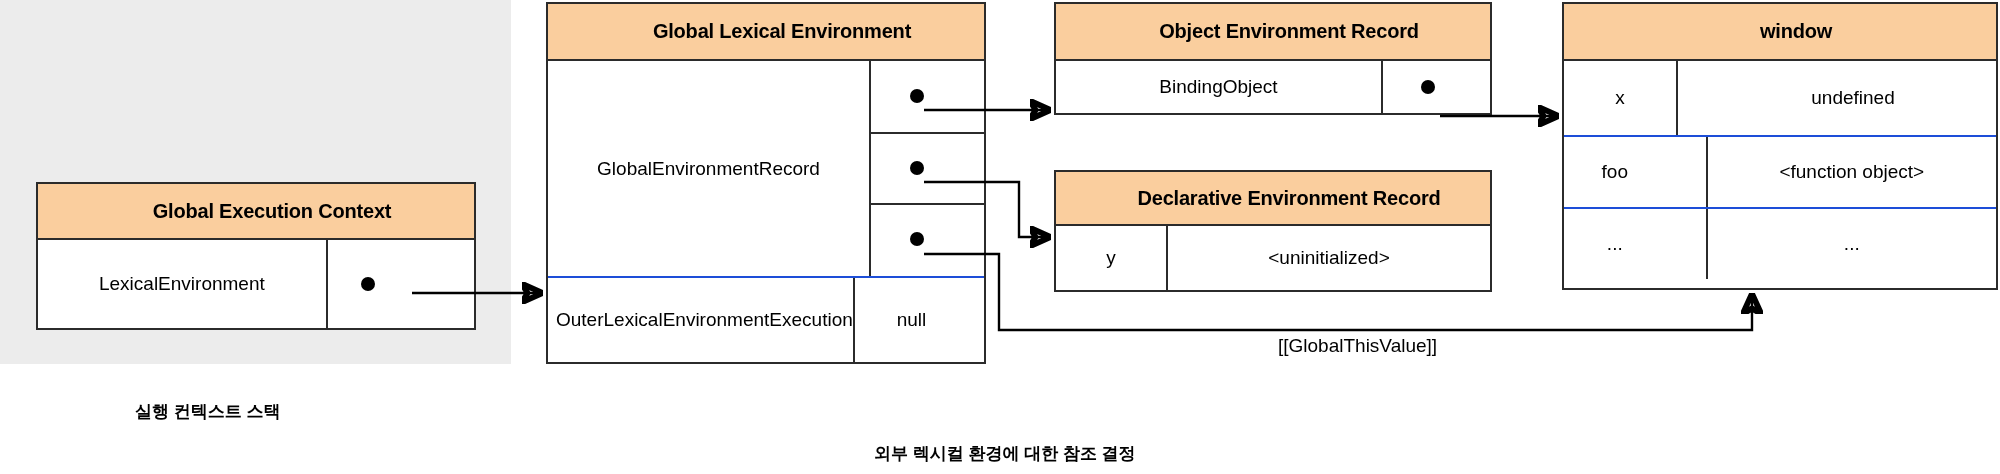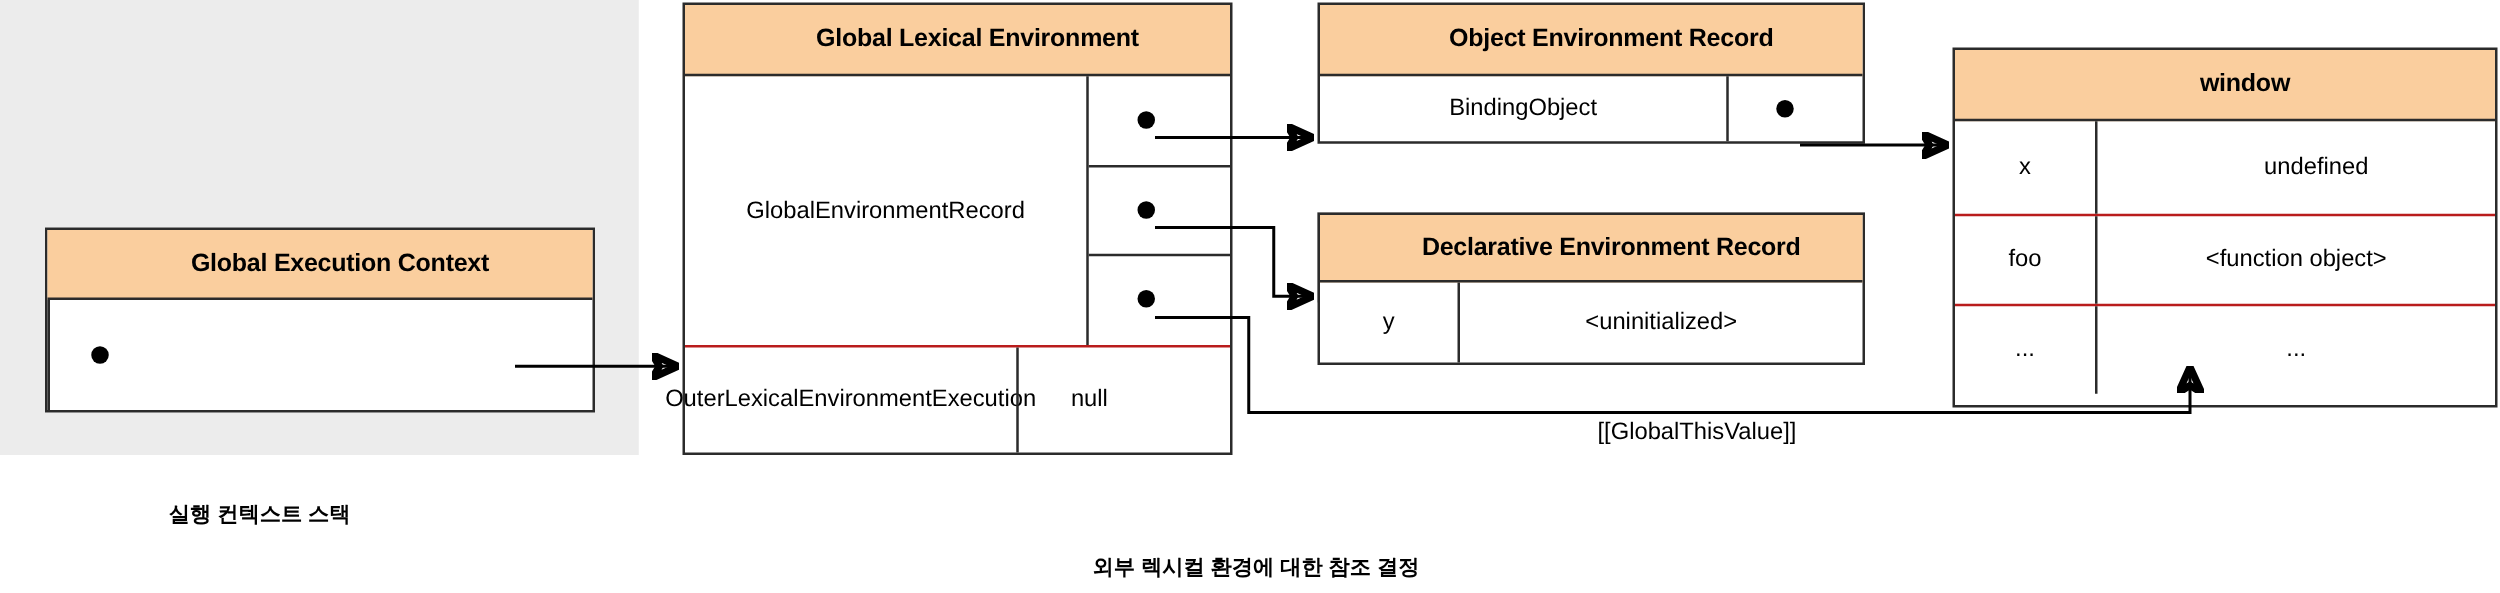--- a/index.html
+++ b/index.html
@@ -45,21 +45,22 @@
     white-space: nowrap;
     padding-left: 32px;
   }
 
   .row {
     box-sizing: border-box;
     display: flex;
     width: 100%;
   }
   .row + .row {
-    border-top: 2px solid #b91c1c;
+    border-top: 2px solid #1d4ed8;
+    gap: 40px;
   }
   .cell {
     box-sizing: border-box;
     display: flex;
     align-items: center;
     justify-content: center;
     font-size: 19px;
     text-align: center;
     line-height: 1.25;
     white-space: nowrap;
@@ -129,20 +130,21 @@
 </head>
 <body>
 
 <div id="canvas">
 
   <div class="stack-bg" style="left:0px; top:0px; width:511px; height:364px;"></div>
 
   <div class="box" style="left:36px; top:182px; width:440px; height:148px;">
     <div class="box-header" style="height:56px;">Global Execution Context</div>
     <div class="row" style="height:88px;">
+      <div class="cell" style="width:66%; height:100%;">LexicalEnvironment</div>
       <div class="cell div-left" style="width:34%; height:100%; position:relative;">
         <span class="dot" style="left:33px; top:37px;"></span>
       </div>
     </div>
   </div>
 
   <div class="caption" style="left:135px; top:400px;">실행 컨텍스트 스택</div>
 
   <div class="box" style="left:546px; top:2px; width:440px; height:362px;">
     <div class="box-header" style="height:57px;">Global Lexical Environment</div>
@@ -156,21 +158,21 @@
         <div class="subrow" style="height:71px;">
           <span class="dot" style="left:39px; top:27px;"></span>
         </div>
         <div class="subrow" style="height:71px;">
           <span class="dot" style="left:39px; top:27px;"></span>
         </div>
       </div>
     </div>
 
     <div class="row" style="height:86px;">
-      <div class="cell wrap" style="width:265px; height:100%; padding:0 8px;">
+      <div class="cell wrap" style="width:265px; height:100%; padding:0 8px;justify-content:space-between;">
         <span>OuterLexicalEnvironment</span>
           <br>
         <span>Execution</span>
       </div>
       <div class="cell div-left" style="width:115px; height:100%;">null</div>
     </div>
   </div>
 
   <div class="box" style="left:1054px; top:2px; width:438px; height:113px;">
     <div class="box-header" style="height:57px;">Object Environment Record</div>
@@ -186,21 +188,21 @@
     <div class="box-header" style="height:0px; border:none; background:transparent;"></div>
   </div>
   <div class="box" style="left:1054px; top:170px; width:438px; height:122px; border:2px solid #2b2b2b;">
     <div class="box-header" style="height:54px;">Declarative Environment Record</div>
     <div class="row" style="height:64px;">
       <div class="cell" style="width:110px; height:100%;">y</div>
       <div class="cell div-left" style="width:324px; height:100%;">&lt;uninitialized&gt;</div>
     </div>
   </div>
 
-  <div class="box" style="left:1562px; top:2px; width:436px; height:288px;margin-top:36px;">
+  <div class="box" style="left:1562px; top:2px; width:436px; height:288px;">
     <div class="box-header" style="height:57px;">window</div>
     <div class="row" style="height:74px;">
       <div class="cell" style="width:112px; height:100%;">x</div>
       <div class="cell div-left" style="width:320px; height:100%;padding-left:32px;">undefined</div>
     </div>
     <div class="row" style="height:72px;">
       <div class="cell" style="width:112px; height:100%;">foo</div>
       <div class="cell div-left" style="width:320px; height:100%;">&lt;function object&gt;</div>
     </div>
     <div class="row" style="height:72px;">

